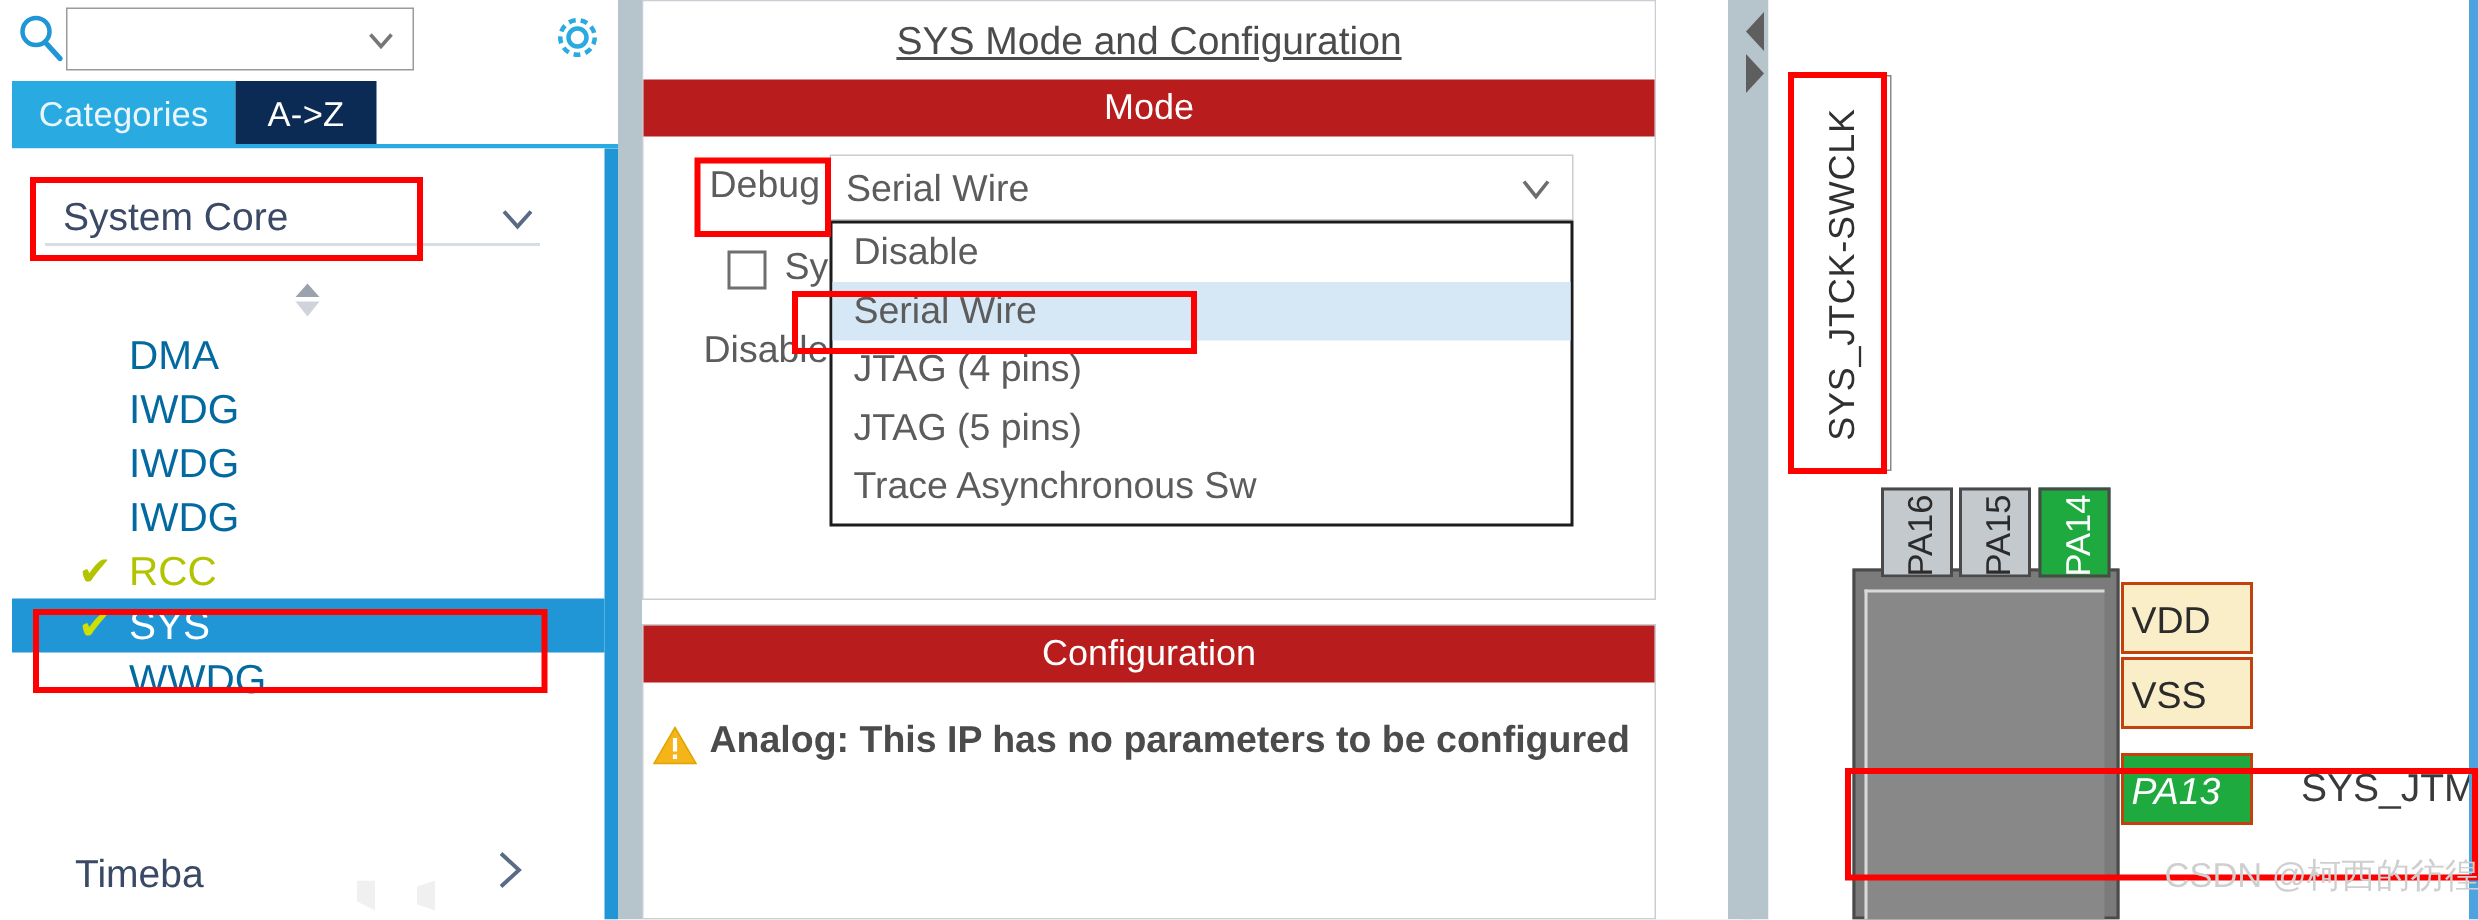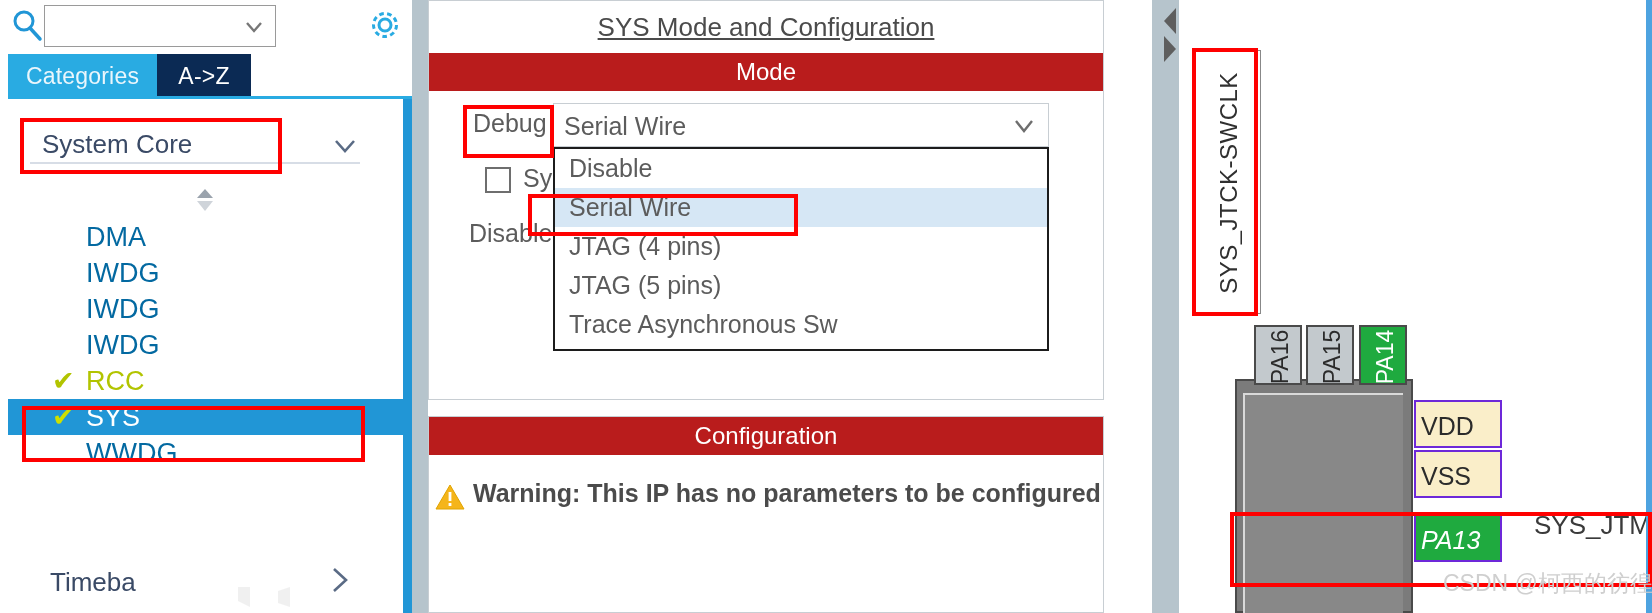--- a/index.html
+++ b/index.html
@@ -108,22 +108,22 @@
     border-top:2px solid #d9d9d9;border-left:2px solid #d9d9d9;box-sizing:border-box;}
 
   .pin-top{position:absolute;top:3px;width:48px;height:60px;border:2px solid #4a4a4a;
     box-sizing:border-box;}
   .pin-top span{position:absolute;left:0;top:0;width:60px;height:48px;line-height:48px;
      transform:rotate(-90deg);transform-origin:0 0;margin-top:60px;
      text-align:center;font-size:23px;}
   .pin-gray{background:#c3c9cd;color:#2b2b2b;}
   .pin-green{background:#1faa3f;color:#ffffff;}
 
-  .pin-right{position:absolute;left:300px;width:88px;height:48px;border:2px solid #6d28d9;
-    box-sizing:border-box;margin-top:12px;}
+  .pin-right{position:absolute;left:300px;width:88px;height:48px;border:2px solid #c2410c;
+    box-sizing:border-box;}
   .pin-right span{position:absolute;left:5px;top:10px;font-size:25px;}
   .pin-cream{background:#faeec9;color:#2b2b2b;}
 
   .pin-sig{position:absolute;left:420px;font-size:26px;color:#3a3a3a;white-space:nowrap;}
 
   
   .redbox{position:absolute;border:4px solid #ff0000;box-sizing:border-box;pointer-events:none;z-index:60;}
 
   .watermark{position:absolute;left:1443px;top:568px;font-size:23px;color:#cfcfcf;
     white-space:nowrap;z-index:70;}
@@ -280,21 +280,21 @@
       <div class="cfg-card">
         <div class="section-bar bar-cfg">Configuration</div>
         <div class="warn-row">
           <span class="warn-icon">
             <svg width="30" height="28" viewBox="0 0 30 28">
               <polygon points="15,2 29,26 1,26" fill="#f5b51a" stroke="#e0a400" stroke-width="1"></polygon>
               <rect x="13.6" y="9" width="2.8" height="9" fill="#ffffff"></rect>
               <rect x="13.6" y="20" width="2.8" height="3" fill="#ffffff"></rect>
             </svg>
           </span>
-          <span class="warn-text">Warning: This IP has no parameters to be configured</span>
+          <span class="warn-text">Analog: This IP has no parameters to be configured</span>
         </div>
       </div>
     </div>
   </div>
 
   <div class="splitter">
     <span class="spl-arrow" style="top:8px;border-top:13px solid transparent;border-bottom:13px solid transparent;border-right:12px solid #5e5e5e;"></span>
     <span class="spl-arrow" style="top:36px;border-top:13px solid transparent;border-bottom:13px solid transparent;border-left:12px solid #5e5e5e;"></span>
   </div>
 

